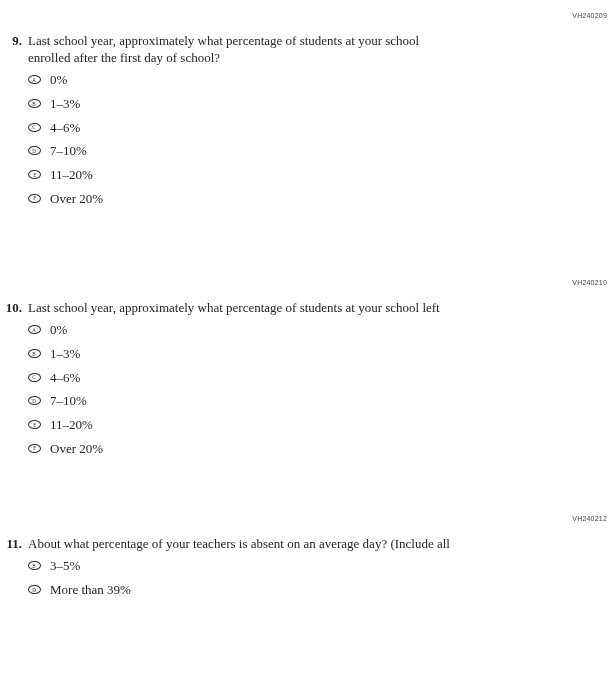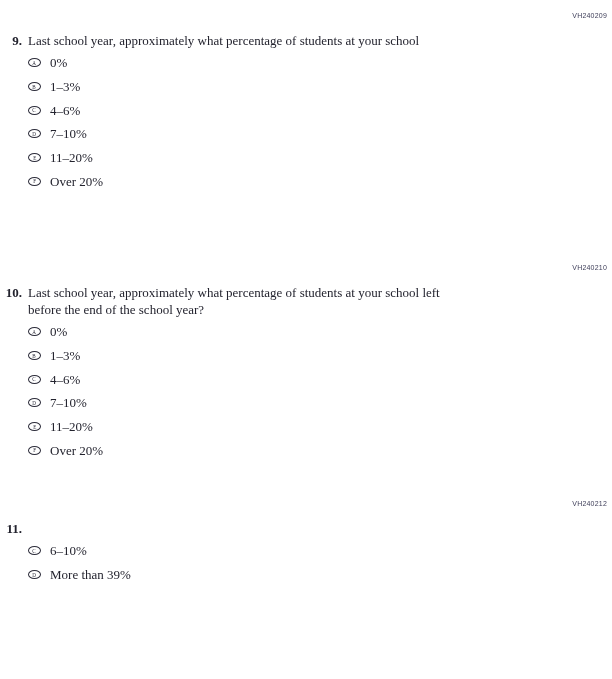--- a/index.html
+++ b/index.html
@@ -71,32 +71,33 @@
     transform: scale(0.85);
     color: #2c2c3a;
   }
   .opt-label {
     margin-left: 9px;
     font-size: 13px;
     line-height: 15px;
     white-space: nowrap;
   }
   .top-1 { top: 12px; }
-  .top-2 { top: 264px; }
-  .top-3 { top: 500px; }
+  .top-2 { top: 279px; }
+  .top-3 { top: 515px; }
 </style>
 </head>
 <body>
 
 <section class="q-block top-1">
   <div class="q-code">VH240209</div>
   <div class="q-row">
     <span class="q-num">9.</span>
     <div class="q-text">
       <div>Last school year, approximately what percentage of students at your school</div>
+      <div>enrolled after the first day of school?</div>
     </div>
   </div>
   <div class="opts">
     <div class="opt">
       <span class="bubble">
           <span class="bubble-letter">A</span>
         </span>
       <span class="opt-label">0%</span>
     </div>
     <div class="opt">
@@ -131,21 +132,20 @@
     </div>
   </div>
 </section>
 
 <section class="q-block top-2">
   <div class="q-code">VH240210</div>
   <div class="q-row">
     <span class="q-num">10.</span>
     <div class="q-text">
       <div>Last school year, approximately what percentage of students at your school left</div>
-      <div>before the end of the school year?</div>
     </div>
   </div>
   <div class="opts">
     <div class="opt">
       <span class="bubble">
           <span class="bubble-letter">A</span>
         </span>
       <span class="opt-label">0%</span>
     </div>
     <div class="opt">
@@ -179,28 +179,29 @@
       <span class="opt-label">Over 20%</span>
     </div>
   </div>
 </section>
 
 <section class="q-block top-3">
   <div class="q-code">VH240212</div>
   <div class="q-row">
     <span class="q-num">11.</span>
     <div class="q-text">
+      <div>About what percentage of your teachers is absent on an average day? (Include all</div>
     </div>
   </div>
   <div class="opts">
     <div class="opt">
       <span class="bubble">
-          <span class="bubble-letter">C</span>
-        </span>
-      <span class="opt-label">6–10%</span>
+          <span class="bubble-letter">B</span>
+        </span>
+      <span class="opt-label">3–5%</span>
     </div>
     <div class="opt">
       <span class="bubble">
           <span class="bubble-letter">D</span>
         </span>
       <span class="opt-label">More than 39%</span>
     </div>
   </div>
 </section>
 

